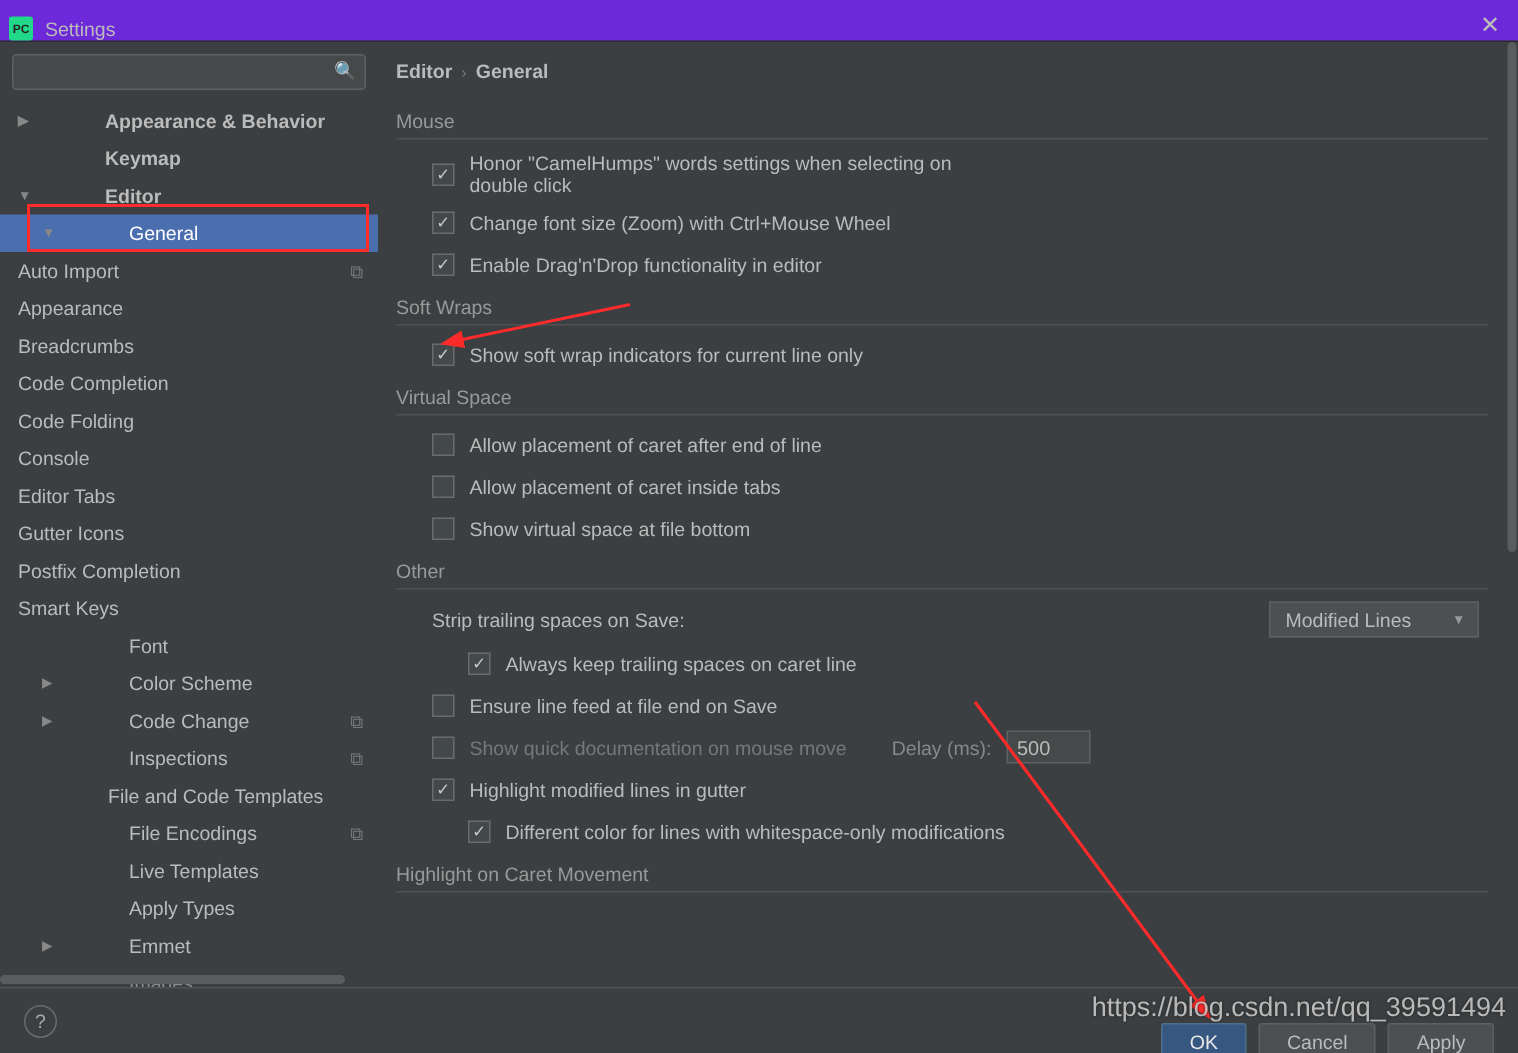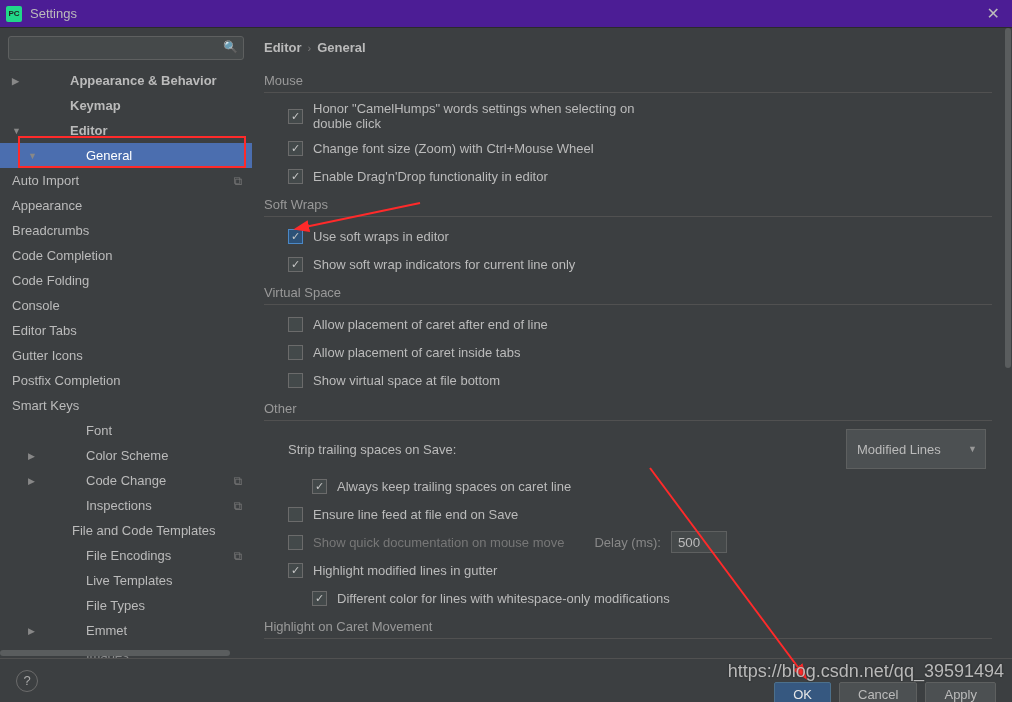--- a/index.html
+++ b/index.html
@@ -3,21 +3,21 @@
 <meta charset="utf-8">
 <style>
 * { box-sizing: border-box; margin: 0; padding: 0; }
 body {
   width: 1012px; height: 702px;
   background: #3c3f41; color: #bbbbbb;
   font-family: "Segoe UI", Arial, sans-serif; font-size: 13px;
   overflow: hidden; position: relative;
 }
 .titlebar {
-  height: 28px; background: #4c1d95; display: flex; align-items: center;
+  height: 28px; background: #6d28d9; display: flex; align-items: flex-end;
   padding: 0 6px; border-bottom: 1px solid #2b2b2b;
 }
 .titlebar .pc-icon {
   width: 16px; height: 16px; background: #21d789; border-radius: 2px;
   display: flex; align-items: center; justify-content: center;
   font-size: 8px; font-weight: bold; color: #222; margin-right: 8px;
 }
 .titlebar .title { color: #bbbbbb; }
 .titlebar .close { margin-left: auto; color: #bbbbbb; font-size: 16px; cursor: pointer; padding: 0 6px; }
 .main { display: flex; height: 630px; }
@@ -60,21 +60,21 @@
 }
 .chk.on::after { content: "✓"; }
 .label { color: #bbbbbb; }
 .label.dim { color: #777; }
 .input-num {
   width: 56px; height: 22px; background: #45494a; border: 1px solid #5e6060;
   color: #bbb; padding: 0 6px; margin-left: 10px;
 }
 .side-label { color: #888; margin-left: 30px; }
 .dropdown {
-  height: 40px; min-width: 140px; background: #4c5052; border: 1px solid #5e6060;
+  height: 24px; min-width: 140px; background: #4c5052; border: 1px solid #5e6060;
   color: #bbb; display: inline-flex; align-items: center; padding: 0 22px 0 10px;
   position: relative; margin-left: auto;
 }
 .dropdown::after { content: "▼"; position: absolute; right: 8px; font-size: 9px; color: #999; }
 .row-line { display: flex; align-items: center; margin: 6px 0 6px 24px; }
 .footer {
   position: absolute; bottom: 0; left: 0; right: 0; height: 44px;
   border-top: 1px solid #515151; display: flex; align-items: center;
   padding: 0 16px; background: #3c3f41;
 }
@@ -198,21 +198,21 @@
           <span class="arrow none"></span>
           <span>File Encodings</span>
           <span class="ctx">⧉</span>
         </div>
       <div class="tree-item lvl1">
           <span class="arrow none"></span>
           <span>Live Templates</span>
         </div>
       <div class="tree-item lvl1">
           <span class="arrow none"></span>
-          <span>File Types</span>
+          <span>Apply Types</span>
         </div>
       <div class="tree-item lvl1">
           <span class="arrow right"></span>
           <span>Emmet</span>
         </div>
       <div class="tree-item lvl1" style="opacity:.6">
           <span class="arrow none"></span>
           <span>Images</span>
         </div>
     </div>
@@ -231,24 +231,20 @@
     <div class="row">
         <span class="chk on"></span>
         <span class="label">Change font size (Zoom) with Ctrl+Mouse Wheel</span>
       </div>
     <div class="row">
         <span class="chk on"></span>
         <span class="label">Enable Drag'n'Drop functionality in editor</span>
       </div>
 
     <div class="section-title">Soft Wraps</div>
-    <div class="row">
-        <span class="chk on" style="border-color:#4a88c7;background:#2d5177"></span>
-        <span class="label">Use soft wraps in editor</span>
-      </div>
     <div class="row">
         <span class="chk on"></span>
         <span class="label">Show soft wrap indicators for current line only</span>
       </div>
 
     <div class="section-title">Virtual Space</div>
     <div class="row">
         <span class="chk"></span>
         <span class="label">Allow placement of caret after end of line</span>
       </div>

